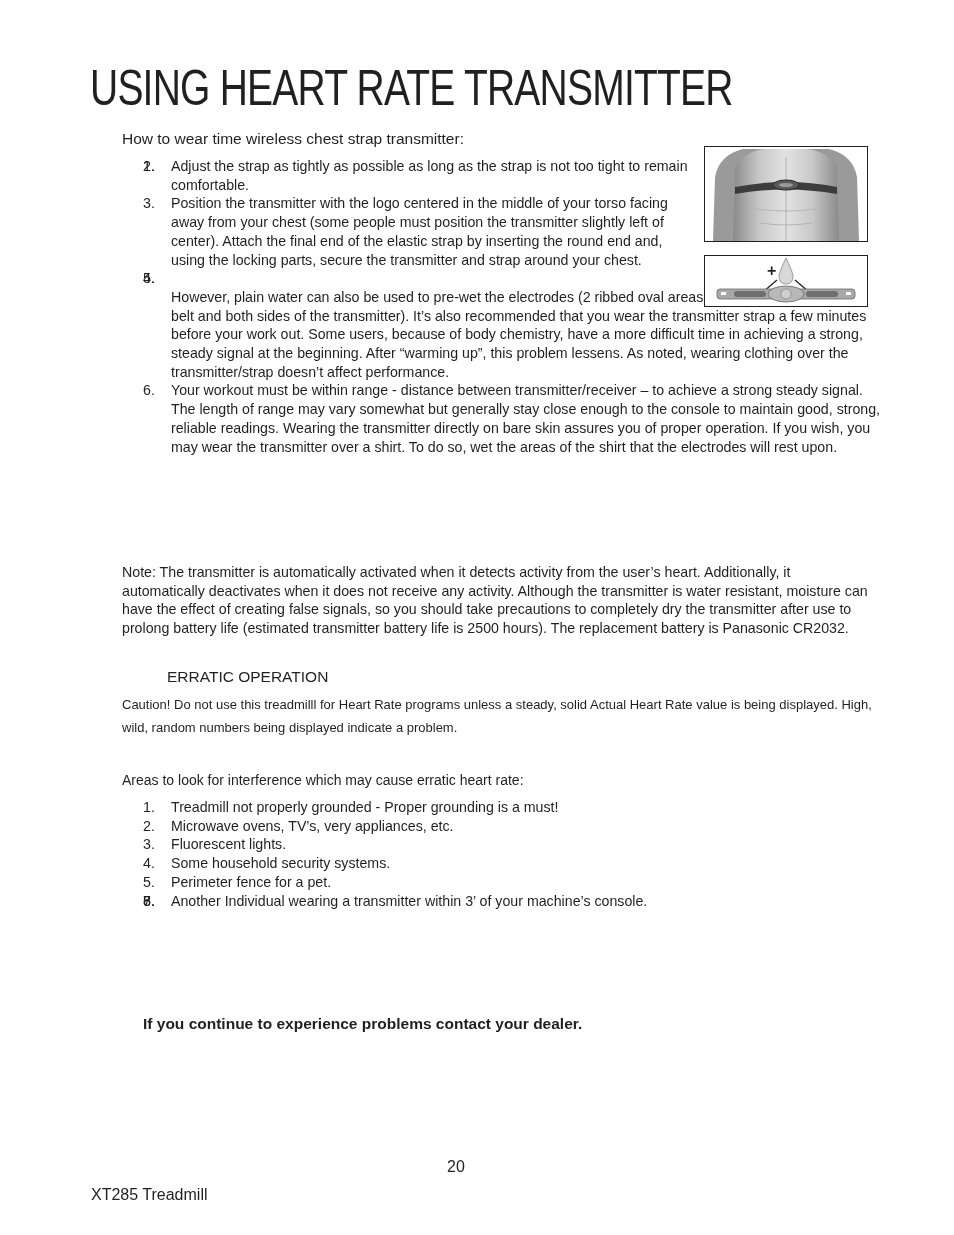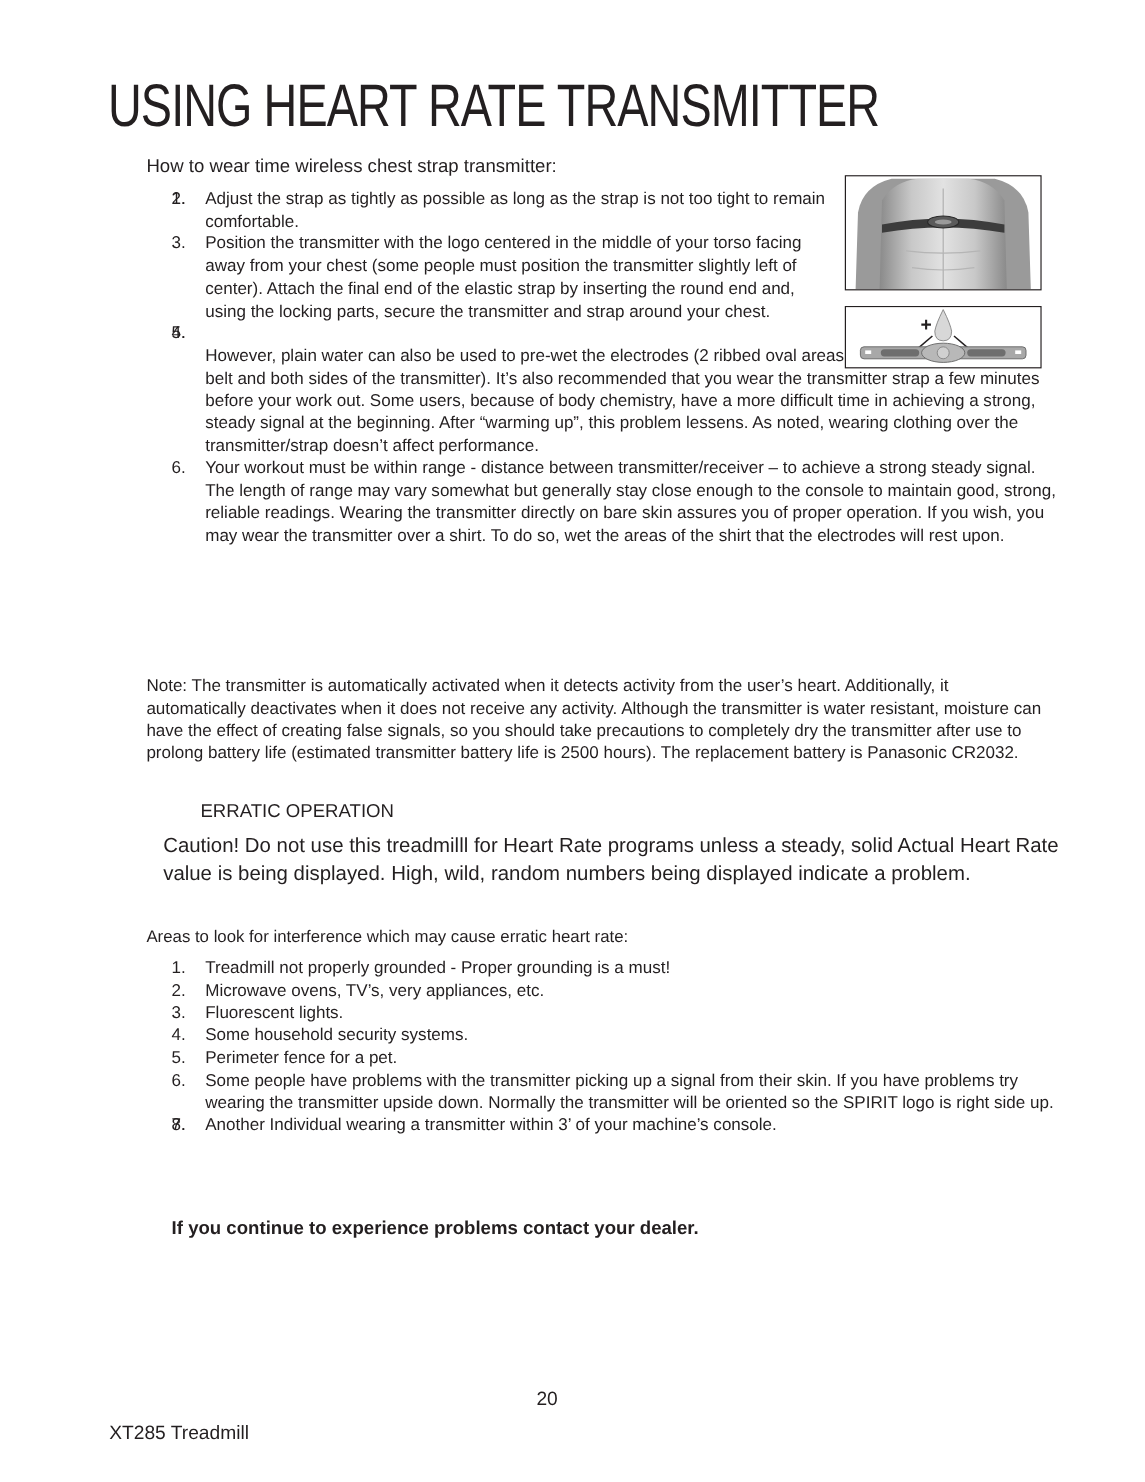--- a/index.html
+++ b/index.html
@@ -33,21 +33,21 @@
     .photo2 { left: 704px; top: 255px; width: 162px; height: 50px; }
     .note {
       position: absolute; left: 122px; top: 563px; width: 750px;
       font-size: 14.2px; line-height: 18.7px;
     }
     .erratic-head {
       position: absolute; left: 122px; top: 667px; font-size: 15.5px; line-height: 20px; margin-left: 45px;
     }
     .caution {
       position: absolute; left: 122px; top: 694px; width: 750px;
-      font-size: 17px; line-height: 22.5px; margin-left: 14px;
+      font-size: 13px; line-height: 22.5px;
     }
     .areas {
       position: absolute; left: 122px; top: 769px; font-size: 14px; line-height: 22px; text-align: center;
     }
     .list2 { top: 798px; width: 740px; }
     .closing {
       position: absolute; left: 143px; top: 1014px; font-size: 15.5px; line-height: 20px; font-weight: bold;
     }
     .footer-left {
       position: absolute; left: 91px; top: 1157px; font-size: 16px; line-height: 20px; margin-top: 28px;
@@ -153,21 +153,20 @@
   <li>
     <span class="num">4.</span>
     <span>Some household security systems.</span>
   </li>
   <li>
     <span class="num">5.</span>
     <span>Perimeter fence for a pet.</span>
   </li>
   <li>
     <span class="num">6.</span>
-    <span>Some people have problems with the transmitter picking up a signal from their skin. If you have problems try wearing the transmitter upside down. Normally the transmitter will be oriented so the SPIRIT logo is right side up.</span>
   </li>
   <li>
     <span class="num">7.</span>
   </li>
   <li>
     <span class="num">8.</span>
     <span>Another Individual wearing a transmitter within 3’ of your machine’s console.</span>
   </li>
 </ol>
 

